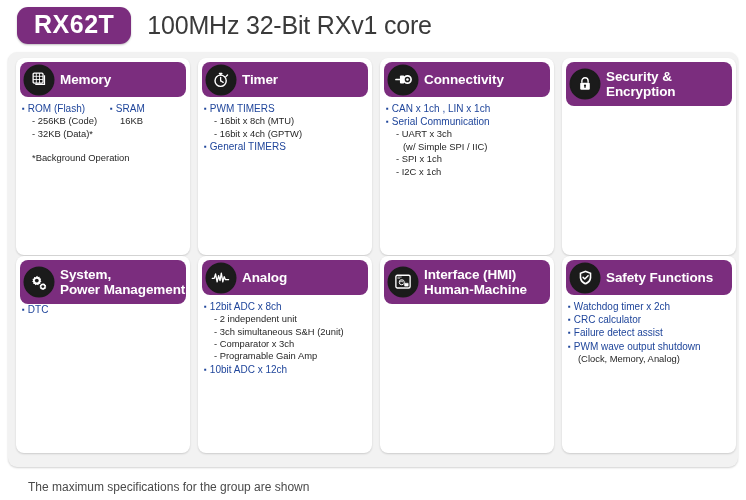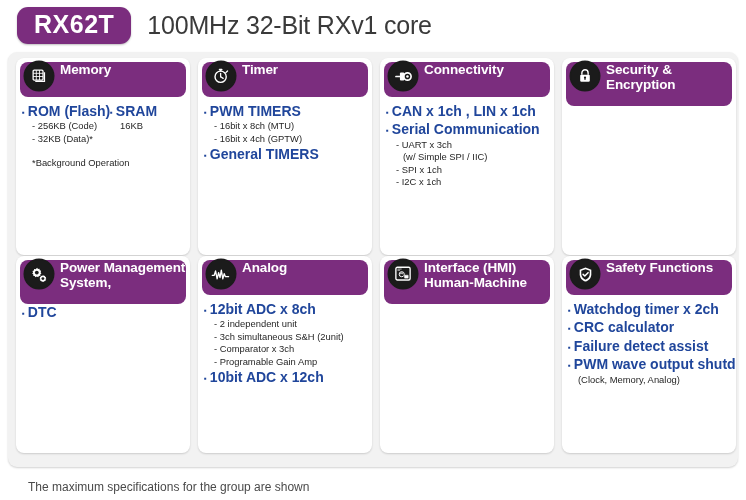--- a/index.html
+++ b/index.html
@@ -51,21 +51,21 @@
     background:#FFFFFF;
     border-radius:8px;
     box-shadow:0 1px 2px rgba(0,0,0,.16);
     position:relative;
     overflow:hidden;
   }
   .card-header{
     position:absolute;left:4px;top:4px;width:166px;height:35px;
     background:#7B2D7E;
     border-radius:8px;
-    display:flex;
+    display:flex;align-items:center;
   }
   .card-header.two-line{height:44px;}
   .hdr-icon{
     width:28px;height:28px;border-radius:50%;
     background:#1B1B1B;
     margin-left:5px;margin-right:7px;
     flex:0 0 auto;
     display:flex;align-items:center;justify-content:center;
     box-shadow:0 0 0 1.5px #1B1B1B;
   }
@@ -73,21 +73,21 @@
   .hdr-title{
     color:#FFFFFF;font-size:13.5px;font-weight:bold;
     line-height:1.12;letter-spacing:-.1px;
   }
   .card-body{
     position:absolute;left:6px;top:44px;right:4px;bottom:4px;
     font-size:9.5px;color:#262626;line-height:1.32;
   }
   .card-header.two-line + .card-body{top:47px;}
   
-  .b1{color:#20469B;font-weight:bold;font-size:14px;white-space:nowrap;}
+  .b1{color:#20469B;font-weight:normal;font-size:10px;white-space:nowrap;}
   .b1::before{content:"\25AA";color:#20469B;font-size:8px;margin-right:3px;vertical-align:1px;}
   .sub{color:#262626;font-size:9.4px;padding-left:10px;white-space:nowrap;}
   .indent2{padding-left:17px;}
   .gapline{height:12px;}
   
   .mem-cols{display:flex;}
   .mem-left{width:88px;}
   .mem-right{width:70px;}
   .footnote{color:#262626;font-size:9.4px;padding-left:10px;}
   
@@ -206,22 +206,22 @@
             <svg width="19" height="19" viewBox="0 0 24 24">
         <g fill="#ffffff">
           <path d="M9 3.4l1.1 1.6 1.9-.4.3 1.9 1.8.7-.8 1.8 1.2 1.5-1.5 1.2.2 1.9-1.9.2-1 1.7-1.7-.9-1.7.9-1-1.7-1.9-.2.2-1.9L2.7 11l1.2-1.5L3.1 7.7l1.8-.7.3-1.9 1.9.4z"></path>
           <circle cx="8.6" cy="9.6" r="2.4" fill="#1B1B1B"></circle>
           <path d="M16.6 12.6l.9 1.2 1.4-.3.2 1.4 1.3.5-.6 1.3.9 1.1-1.1.9.1 1.4-1.4.2-.7 1.2-1.2-.6-1.3.6-.7-1.2-1.4-.2.1-1.4-1.1-.9.9-1.1-.6-1.3 1.3-.5.2-1.4 1.4.3z"></path>
           <circle cx="16.3" cy="17.2" r="1.8" fill="#1B1B1B"></circle>
         </g>
       </svg>
           </div>
           <div class="hdr-title">
+            <div>System,</div>
             <div>Power Management</div>
-            <div>System,</div>
           </div>
         </div>
         <div class="card-body">
           <div class="b1">DTC</div>
         </div>
       </div>
       <div class="card">
         <div class="card-header">
           <div class="hdr-icon">
             <svg width="21" height="21" viewBox="0 0 24 24">

